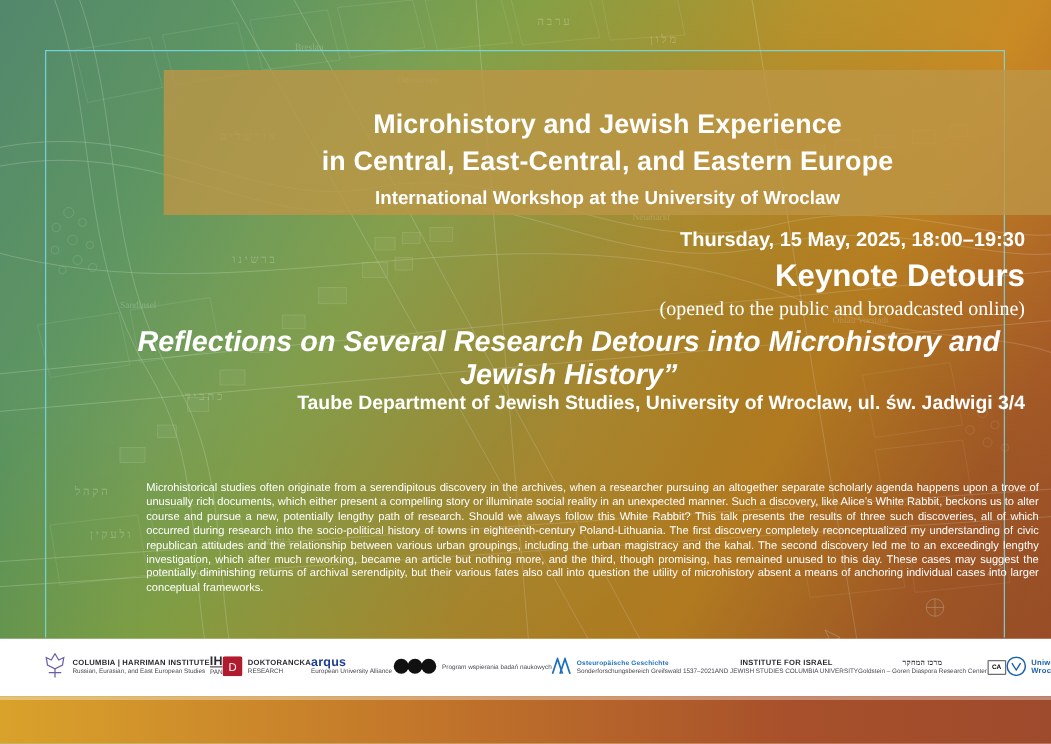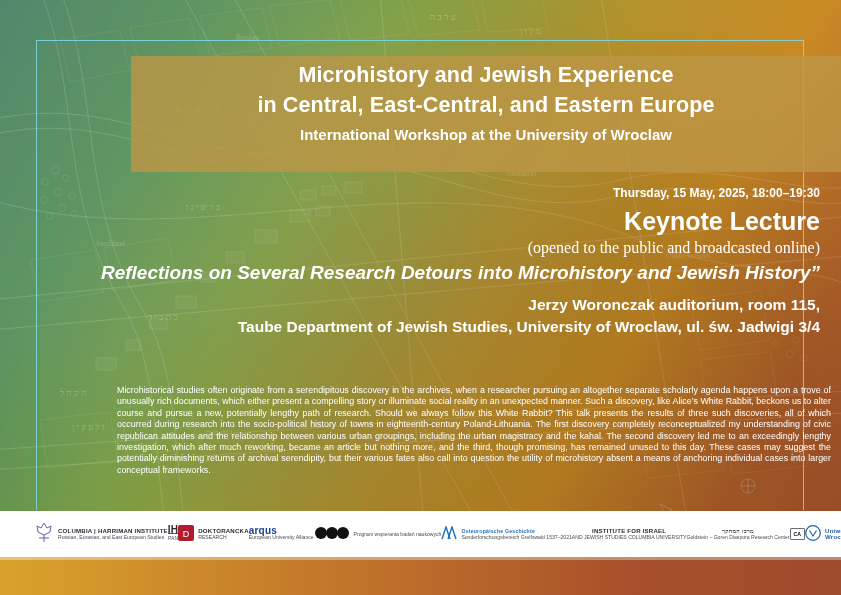--- a/index.html
+++ b/index.html
@@ -40,21 +40,21 @@
     border-bottom: none;
     pointer-events:none;
   }
 
   
   .title-band {
     position:absolute;
     left: 131px; top: 56px; width: 710px; height: 116px;
     background: rgba(189,150,70,.80);
     color: #ffffff;
-    padding: 4px 22px 10px 22px;
+    padding: 28px 22px 10px 22px;
     text-align: center;
   }
   .title-line {
     font-size: 21.5px;
     font-weight: bold;
     line-height: 30px;
     letter-spacing: .1px;
   }
   .title-sub {
     margin-top: 6px;
@@ -63,26 +63,26 @@
   }
 
   
   .keynote {
     position:absolute;
     left: 90px; top: 182px; width: 740px;
     text-align: right;
     color: #ffffff;
     padding-right: 10px;
   }
-  .kn-date { font-size: 12px; font-weight: bold; line-height: 22px; }
+  .kn-date { font-size: 16px; font-weight: bold; line-height: 22px; }
   .kn-head { font-size: 25px; font-weight: bold; line-height: 30px; margin-top: 2px; }
   .kn-note { font-size: 16px; line-height: 24px; font-family: Liberation Serif, serif; }
   .kn-speaker { font-size: 19px; font-weight: bold; line-height: 26px; margin-top: 2px; }
   .kn-speaker .talk { font-style: italic; }
-  .kn-talk2 { font-size: 19px; font-weight: bold; font-style: italic; line-height: 26px; }
+  .kn-talk2 { font-size: 23px; font-weight: bold; font-style: italic; line-height: 26px; text-align: center; }
   .kn-venue { font-size: 15.5px; font-weight: bold; line-height: 22px; margin-top: 8px; }
 
   
   .abstract {
     position:absolute;
     left: 117px; top: 385px; width: 714px;
     color: #ffffff;
   }
   .abstract-label { font-size: 9.5px; font-weight: bold; margin-bottom: 2px; }
   .abstract-body {
@@ -244,24 +244,23 @@
   <div class="frame"></div>
 
   <div class="title-band">
     <div class="title-line">Microhistory and Jewish Experience</div>
     <div class="title-line">in Central, East-Central, and Eastern Europe</div>
     <div class="title-sub">International Workshop at the University of Wroclaw</div>
   </div>
 
   <div class="keynote">
     <div class="kn-date">Thursday, 15 May, 2025, 18:00–19:30</div>
-    <div class="kn-head">Keynote Lecture</div>
+    <div class="kn-head">Keynote Detours</div>
     <div class="kn-note">(opened to the public and broadcasted online)</div>
     <div class="kn-talk2">Reflections on Several Research Detours into Microhistory and Jewish History”</div>
-    <div class="kn-venue">Jerzy Woronczak auditorium, room 115,</div>
     <div class="kn-venue" style="margin-top:0">Taube Department of Jewish Studies, University of Wroclaw,  ul. św. Jadwigi 3/4</div>
   </div>
 
   <div class="abstract">
     <div class="abstract-body">Microhistorical studies often originate from a serendipitous discovery in the archives, when a researcher pursuing an altogether separate scholarly agenda happens upon a trove of unusually rich documents, which either present a compelling story or illuminate social reality in an unexpected manner. Such a discovery, like Alice’s White Rabbit, beckons us to alter course and pursue a new, potentially lengthy path of research. Should we always follow this White Rabbit? This talk presents the results of three such discoveries, all of which occurred during research into the socio-political history of towns in eighteenth-century Poland-Lithuania. The first discovery completely reconceptualized my understanding of civic republican attitudes and the relationship between various urban groupings, including the urban magistracy and the kahal. The second discovery led me to an exceedingly lengthy investigation, which after much reworking, became an article but nothing more, and the third, though promising, has remained unused to this day. These cases may suggest the potentially diminishing returns of archival serendipity, but their various fates also call into question the utility of microhistory absent a means of anchoring individual cases into larger conceptual frameworks.</div>
   </div>
 
   <div class="logos">
 
     <div class="logo">

